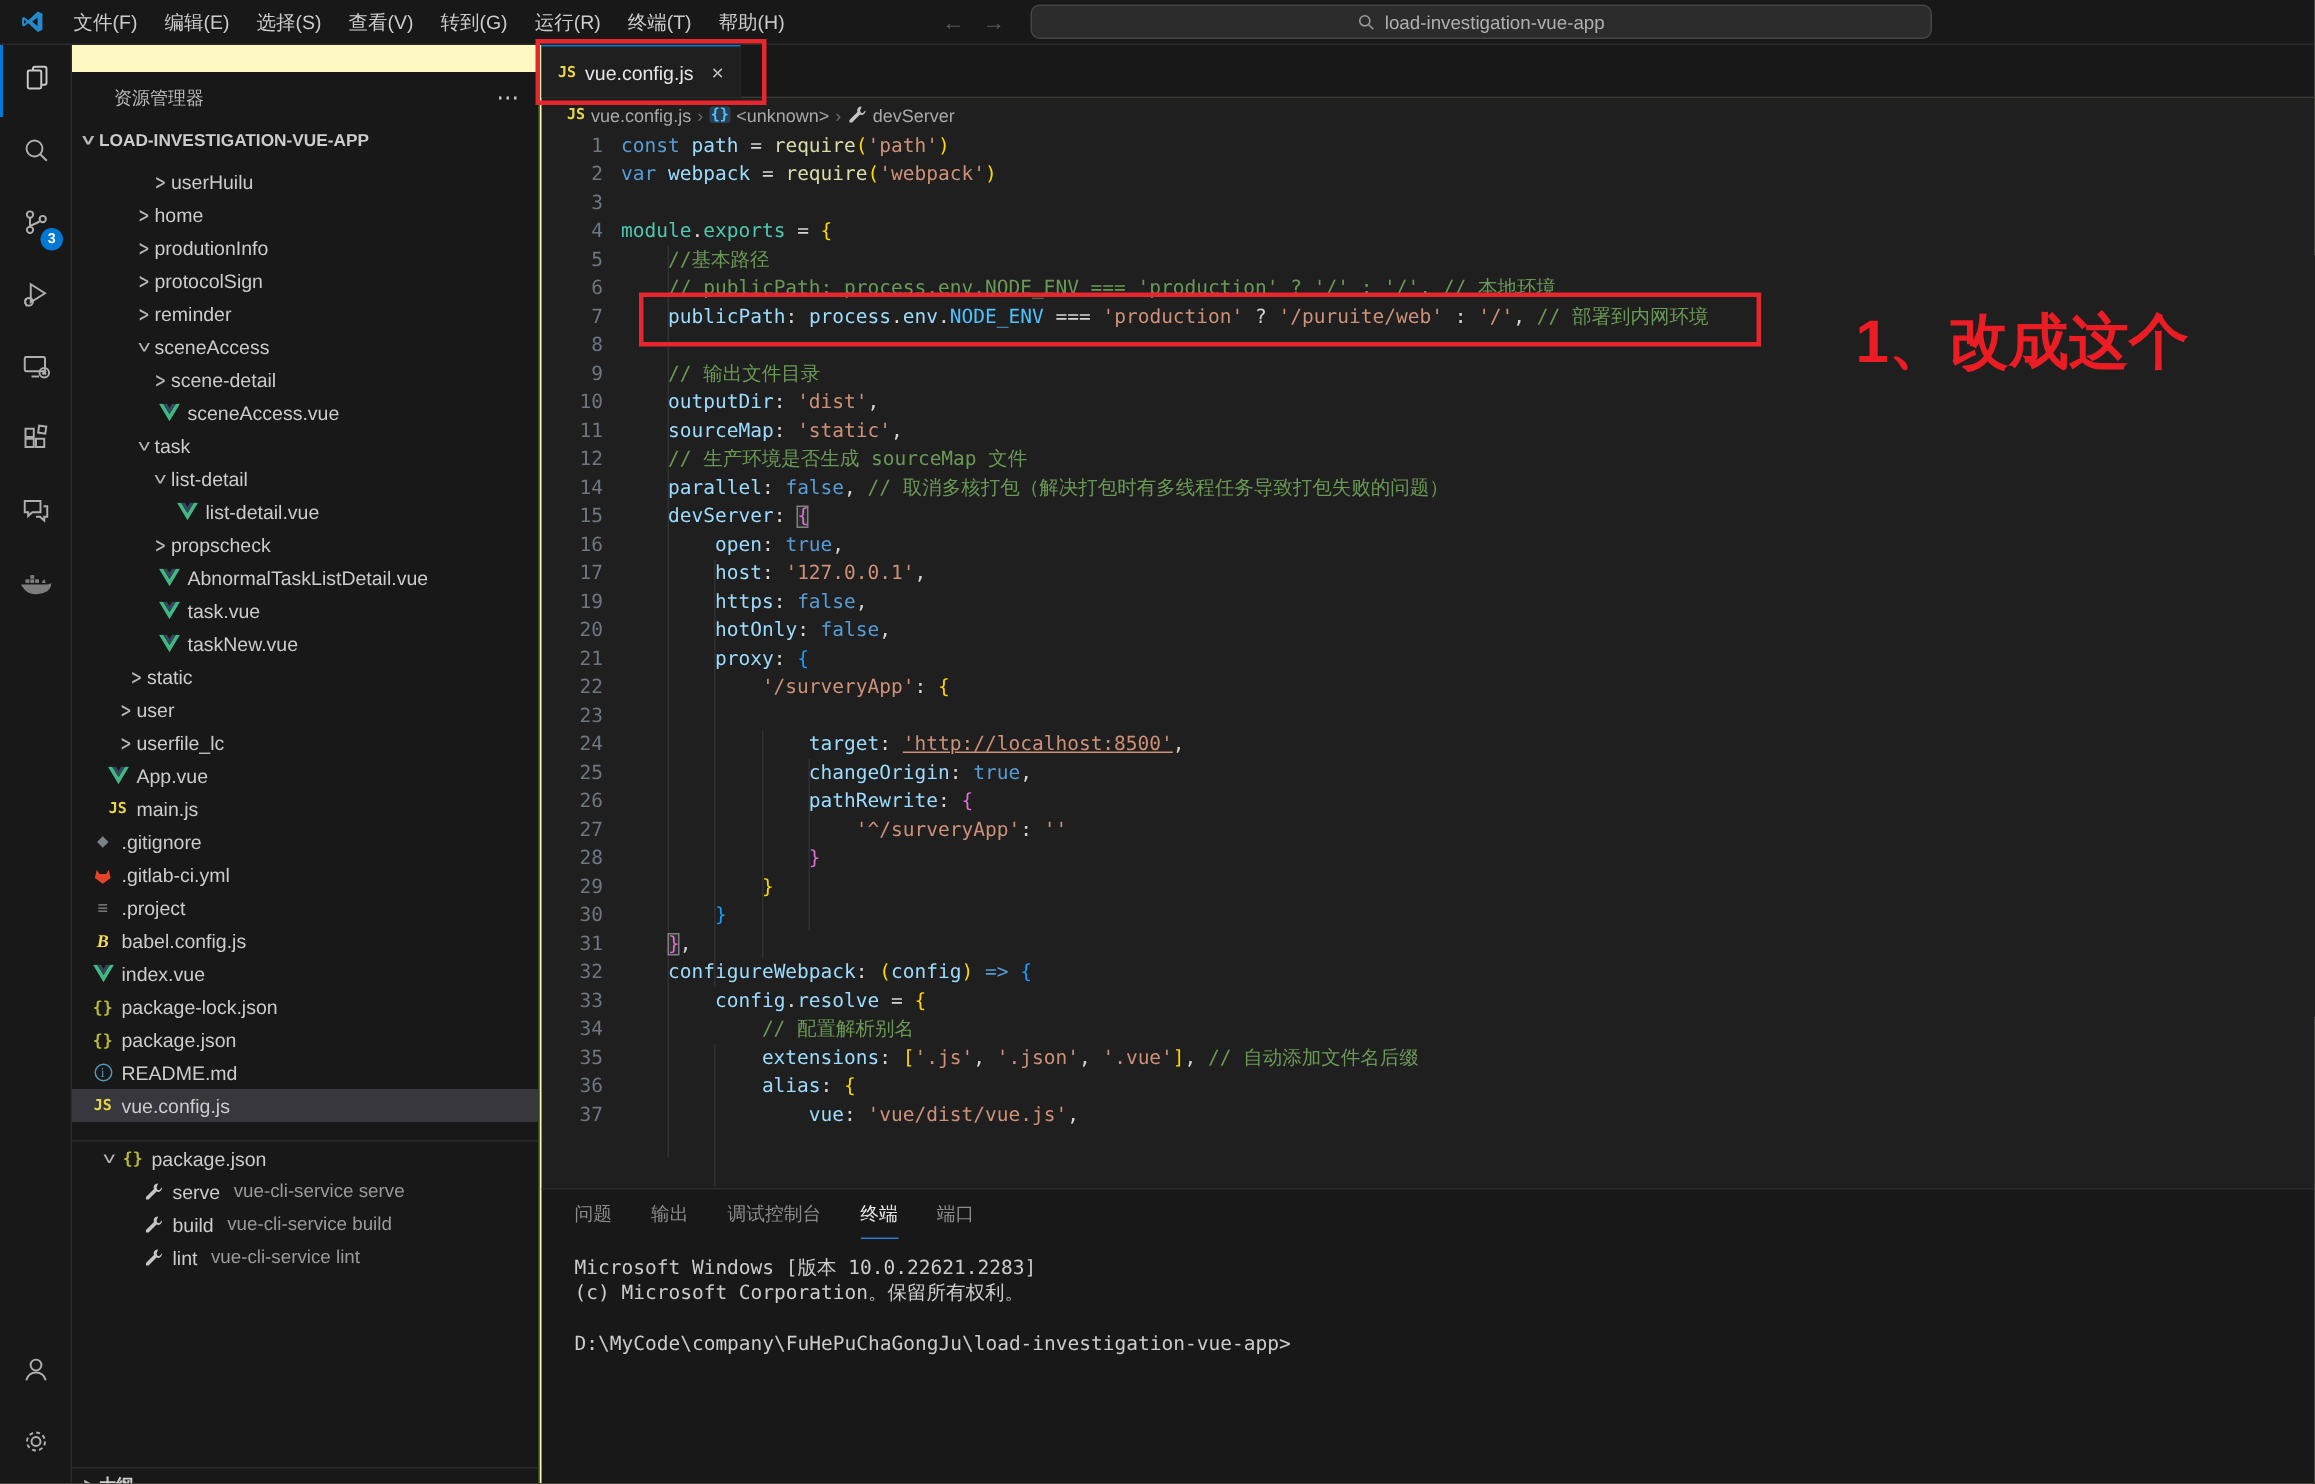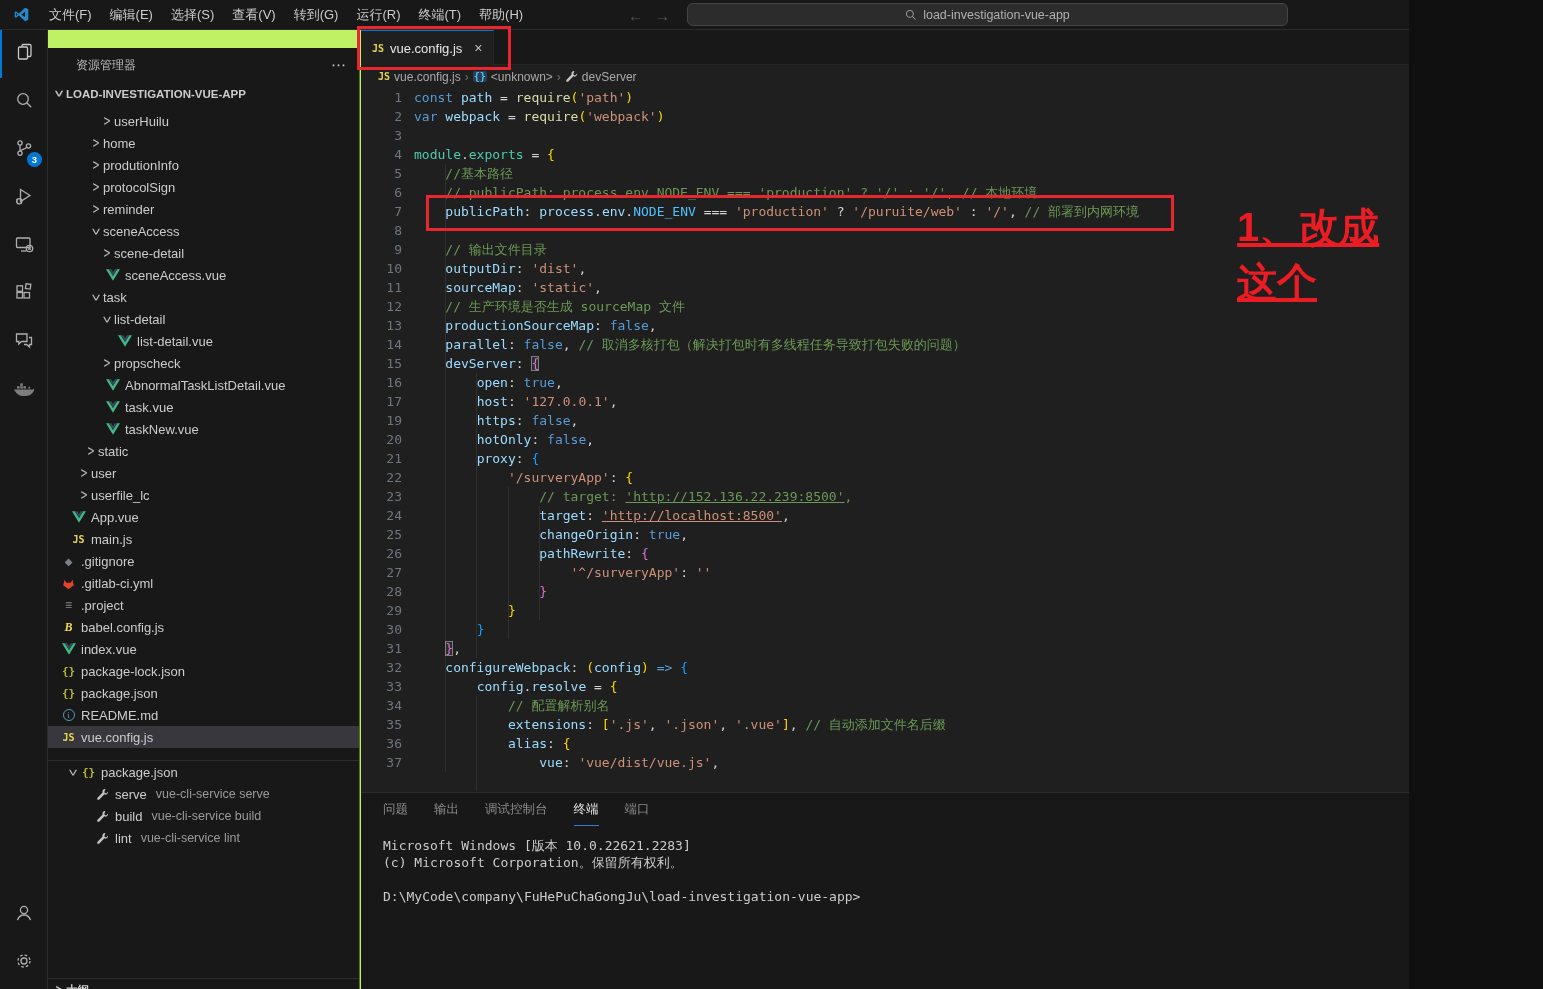--- a/index.html
+++ b/index.html
@@ -1,19 +1,19 @@
 <!DOCTYPE html>
 <html><head>
 <meta charset="utf-8">
 <style>
   * { box-sizing: border-box; }
   html,body { margin:0; padding:0; background:#101010; }
   #root {
-    position:relative; width:1409px; height:989px; overflow:hidden;
-    background:#bef264; font-family:"Liberation Sans", sans-serif;
+    position:relative; width:1543px; height:989px; overflow:hidden;
+    background:#fef9c3; font-family:"Liberation Sans", sans-serif;
     color:#cccccc; -webkit-font-smoothing:antialiased;
   }
   
   .titlebar { position:absolute; left:0; top:0; width:1543px; height:30px;
     background:#181818; border-bottom:1px solid #2b2b2b; display:flex; align-items:center; }
   .vscode-logo { margin:0 10px 0 13px; display:flex; }
   .menubar { display:flex; }
   .menu-item { padding:0 9px; font-size:13px; color:#cccccc; line-height:30px; cursor:default; }
   .nav-arrows { position:absolute; left:628px; top:0; height:30px; display:flex; align-items:center; gap:12px;
     color:#8a8a8a; font-size:15px; }
@@ -522,24 +522,20 @@
           </div>
           <div class="cl">
             <span class="ln">11</span>
             <pre><span class="pn">    </span><span class="vr">sourceMap</span><span class="pn">: </span><span class="st">'static'</span><span class="pn">,</span></pre>
           </div>
           <div class="cl">
             <span class="ln">12</span>
             <pre><span class="pn">    </span><span class="cm">// 生产环境是否生成 sourceMap 文件</span></pre>
           </div>
           <div class="cl">
-            <span class="ln">13</span>
-            <pre><span class="pn">    </span><span class="vr">productionSourceMap</span><span class="pn">: </span><span class="kw">false</span><span class="pn">,</span></pre>
-          </div>
-          <div class="cl">
             <span class="ln">14</span>
             <pre><span class="pn">    </span><span class="vr">parallel</span><span class="pn">: </span><span class="kw">false</span><span class="pn">, </span><span class="cm">// 取消多核打包（解决打包时有多线程任务导致打包失败的问题）</span></pre>
           </div>
           <div class="cl">
             <span class="ln">15</span>
             <pre><span class="pn">    </span><span class="vr">devServer</span><span class="pn">: </span><span class="b2 bm">{</span></pre>
           </div>
           <div class="cl">
             <span class="ln">16</span>
             <pre><span class="pn">        </span><span class="vr">open</span><span class="pn">: </span><span class="kw">true</span><span class="pn">,</span></pre>
@@ -559,21 +555,20 @@
           <div class="cl">
             <span class="ln">21</span>
             <pre><span class="pn">        </span><span class="vr">proxy</span><span class="pn">: </span><span class="b3">{</span></pre>
           </div>
           <div class="cl">
             <span class="ln">22</span>
             <pre><span class="pn">            </span><span class="st">'/surveryApp'</span><span class="pn">: </span><span class="b1">{</span></pre>
           </div>
           <div class="cl">
             <span class="ln">23</span>
-            <pre><span class="pn">                </span><span class="cm">// target: </span><span class="cml">'http://152.136.22.239:8500'</span><span class="cm">,</span></pre>
           </div>
           <div class="cl">
             <span class="ln">24</span>
             <pre><span class="pn">                </span><span class="vr">target</span><span class="pn">: </span><span class="stl">'http://localhost:8500'</span><span class="pn">,</span></pre>
           </div>
           <div class="cl">
             <span class="ln">25</span>
             <pre><span class="pn">                </span><span class="vr">changeOrigin</span><span class="pn">: </span><span class="kw">true</span><span class="pn">,</span></pre>
           </div>
           <div class="cl">
@@ -638,15 +633,15 @@
           <div class="tline">Microsoft Windows [版本 10.0.22621.2283]</div>
           <div class="tline">(c) Microsoft Corporation。保留所有权利。</div>
           <div class="tline"></div>
           <div class="tline">D:\MyCode\company\FuHePuChaGongJu\load-investigation-vue-app&gt;</div>
         </div>
     </div>
   </div>
 
   <div class="anno anno-box" style="left:357px; top:26px; width:154px; height:44px;"></div>
   <div class="anno anno-box" style="left:426px; top:195px; width:748px; height:36px;"></div>
-  <div class="anno anno-text" style="left:1237px; top:200px;text-decoration:underline;">1、改成这个</div>
+  <div class="anno anno-text" style="left:1237px; top:200px;">1、改成这个</div>
 
 </div>
 
 </body></html>

